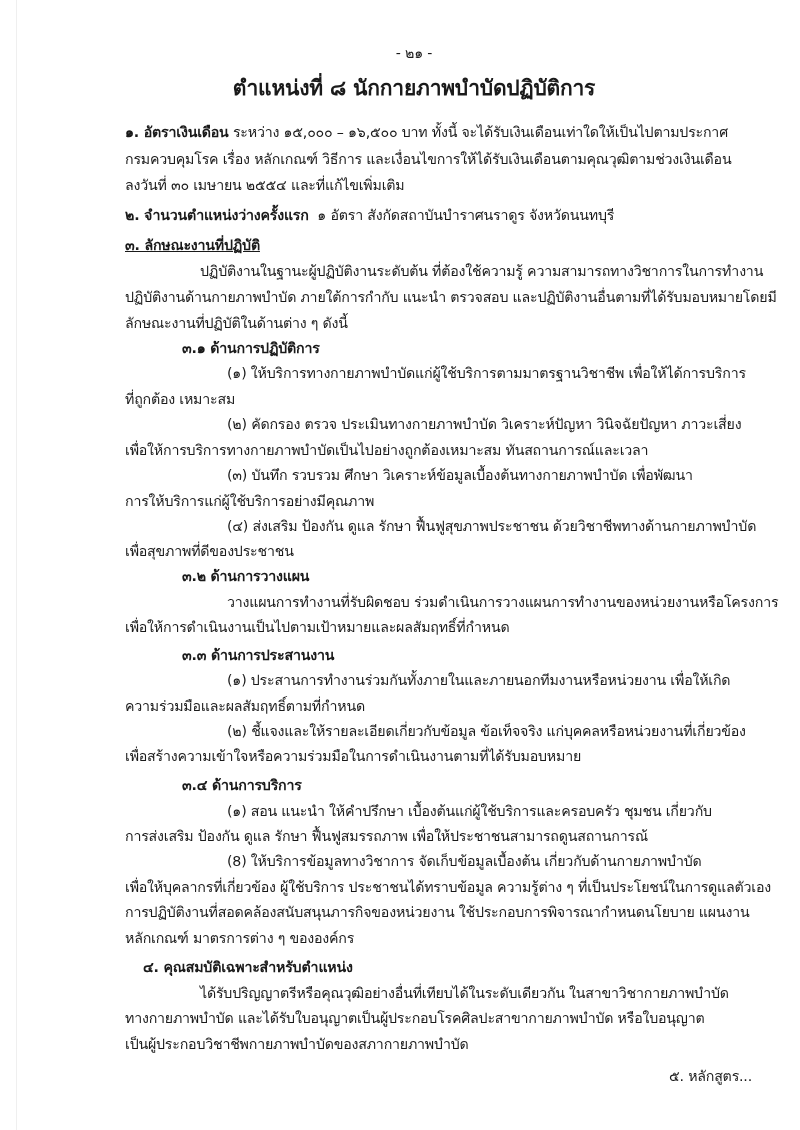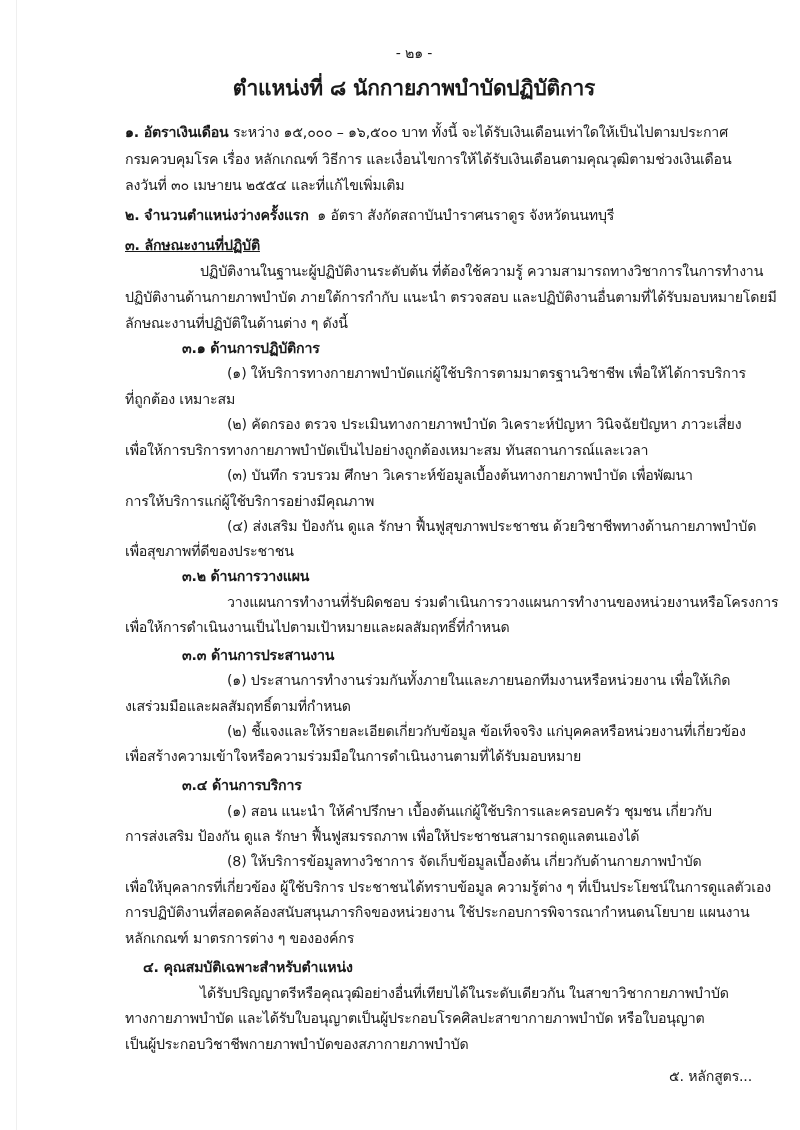--- a/index.html
+++ b/index.html
@@ -51,27 +51,27 @@
   <div class="ln" style="left:111px;top:491px;">การให้บริการแก่ผู้ใช้บริการอย่างมีคุณภาพ</div>
   <div class="ln" style="left:213px;top:516px;">(๔) ส่งเสริม ป้องกัน ดูแล รักษา ฟื้นฟูสุขภาพประชาชน ด้วยวิชาชีพทางด้านกายภาพบำบัด</div>
   <div class="ln" style="left:111px;top:541px;">เพื่อสุขภาพที่ดีของประชาชน</div>
 
   <div class="ln b" style="left:168px;top:566px;">๓.๒ ด้านการวางแผน</div>
   <div class="ln" style="left:213px;top:592px;">วางแผนการทำงานที่รับผิดชอบ ร่วมดำเนินการวางแผนการทำงานของหน่วยงานหรือโครงการ</div>
   <div class="ln" style="left:111px;top:617px;">เพื่อให้การดำเนินงานเป็นไปตามเป้าหมายและผลสัมฤทธิ์ที่กำหนด</div>
 
   <div class="ln b" style="left:168px;top:645px;">๓.๓ ด้านการประสานงาน</div>
   <div class="ln" style="left:213px;top:670px;">(๑) ประสานการทำงานร่วมกันทั้งภายในและภายนอกทีมงานหรือหน่วยงาน เพื่อให้เกิด</div>
-  <div class="ln" style="left:111px;top:696px;">งเสร่วมมือและผลสัมฤทธิ์ตามที่กำหนด</div>
+  <div class="ln" style="left:111px;top:696px;">ความร่วมมือและผลสัมฤทธิ์ตามที่กำหนด</div>
   <div class="ln" style="left:213px;top:721px;">(๒) ชี้แจงและให้รายละเอียดเกี่ยวกับข้อมูล ข้อเท็จจริง แก่บุคคลหรือหน่วยงานที่เกี่ยวข้อง</div>
   <div class="ln" style="left:111px;top:746px;">เพื่อสร้างความเข้าใจหรือความร่วมมือในการดำเนินงานตามที่ได้รับมอบหมาย</div>
 
   <div class="ln b" style="left:168px;top:775px;">๓.๔ ด้านการบริการ</div>
   <div class="ln" style="left:213px;top:801px;">(๑) สอน แนะนำ ให้คำปรึกษา เบื้องต้นแก่ผู้ใช้บริการและครอบครัว ชุมชน เกี่ยวกับ</div>
-  <div class="ln" style="left:111px;top:826px;">การส่งเสริม ป้องกัน ดูแล รักษา ฟื้นฟูสมรรถภาพ เพื่อให้ประชาชนสามารถดูแลตนเองได้</div>
+  <div class="ln" style="left:111px;top:826px;">การส่งเสริม ป้องกัน ดูแล รักษา ฟื้นฟูสมรรถภาพ เพื่อให้ประชาชนสามารถดูนสถานการณ้</div>
   <div class="ln" style="left:213px;top:851px;">(8) ให้บริการข้อมูลทางวิชาการ จัดเก็บข้อมูลเบื้องต้น เกี่ยวกับด้านกายภาพบำบัด</div>
   <div class="ln" style="left:111px;top:877px;">เพื่อให้บุคลากรที่เกี่ยวข้อง ผู้ใช้บริการ ประชาชนได้ทราบข้อมูล ความรู้ต่าง ๆ ที่เป็นประโยชน์ในการดูแลตัวเอง</div>
   <div class="ln" style="left:111px;top:902px;">การปฏิบัติงานที่สอดคล้องสนับสนุนภารกิจของหน่วยงาน ใช้ประกอบการพิจารณากำหนดนโยบาย แผนงาน</div>
   <div class="ln" style="left:111px;top:928px;">หลักเกณฑ์ มาตรการต่าง ๆ ขององค์กร</div>
 
   <div class="ln b" style="left:111px;top:957px;margin-left:18px;">๔. คุณสมบัติเฉพาะสำหรับตำแหน่ง</div>
   <div class="ln" style="left:186px;top:983px;">ได้รับปริญญาตรีหรือคุณวุฒิอย่างอื่นที่เทียบได้ในระดับเดียวกัน ในสาขาวิชากายภาพบำบัด</div>
   <div class="ln" style="left:111px;top:1008px;">ทางกายภาพบำบัด และได้รับใบอนุญาตเป็นผู้ประกอบโรคศิลปะสาขากายภาพบำบัด หรือใบอนุญาต</div>
   <div class="ln" style="left:111px;top:1034px;">เป็นผู้ประกอบวิชาชีพกายภาพบำบัดของสภากายภาพบำบัด</div>
 

